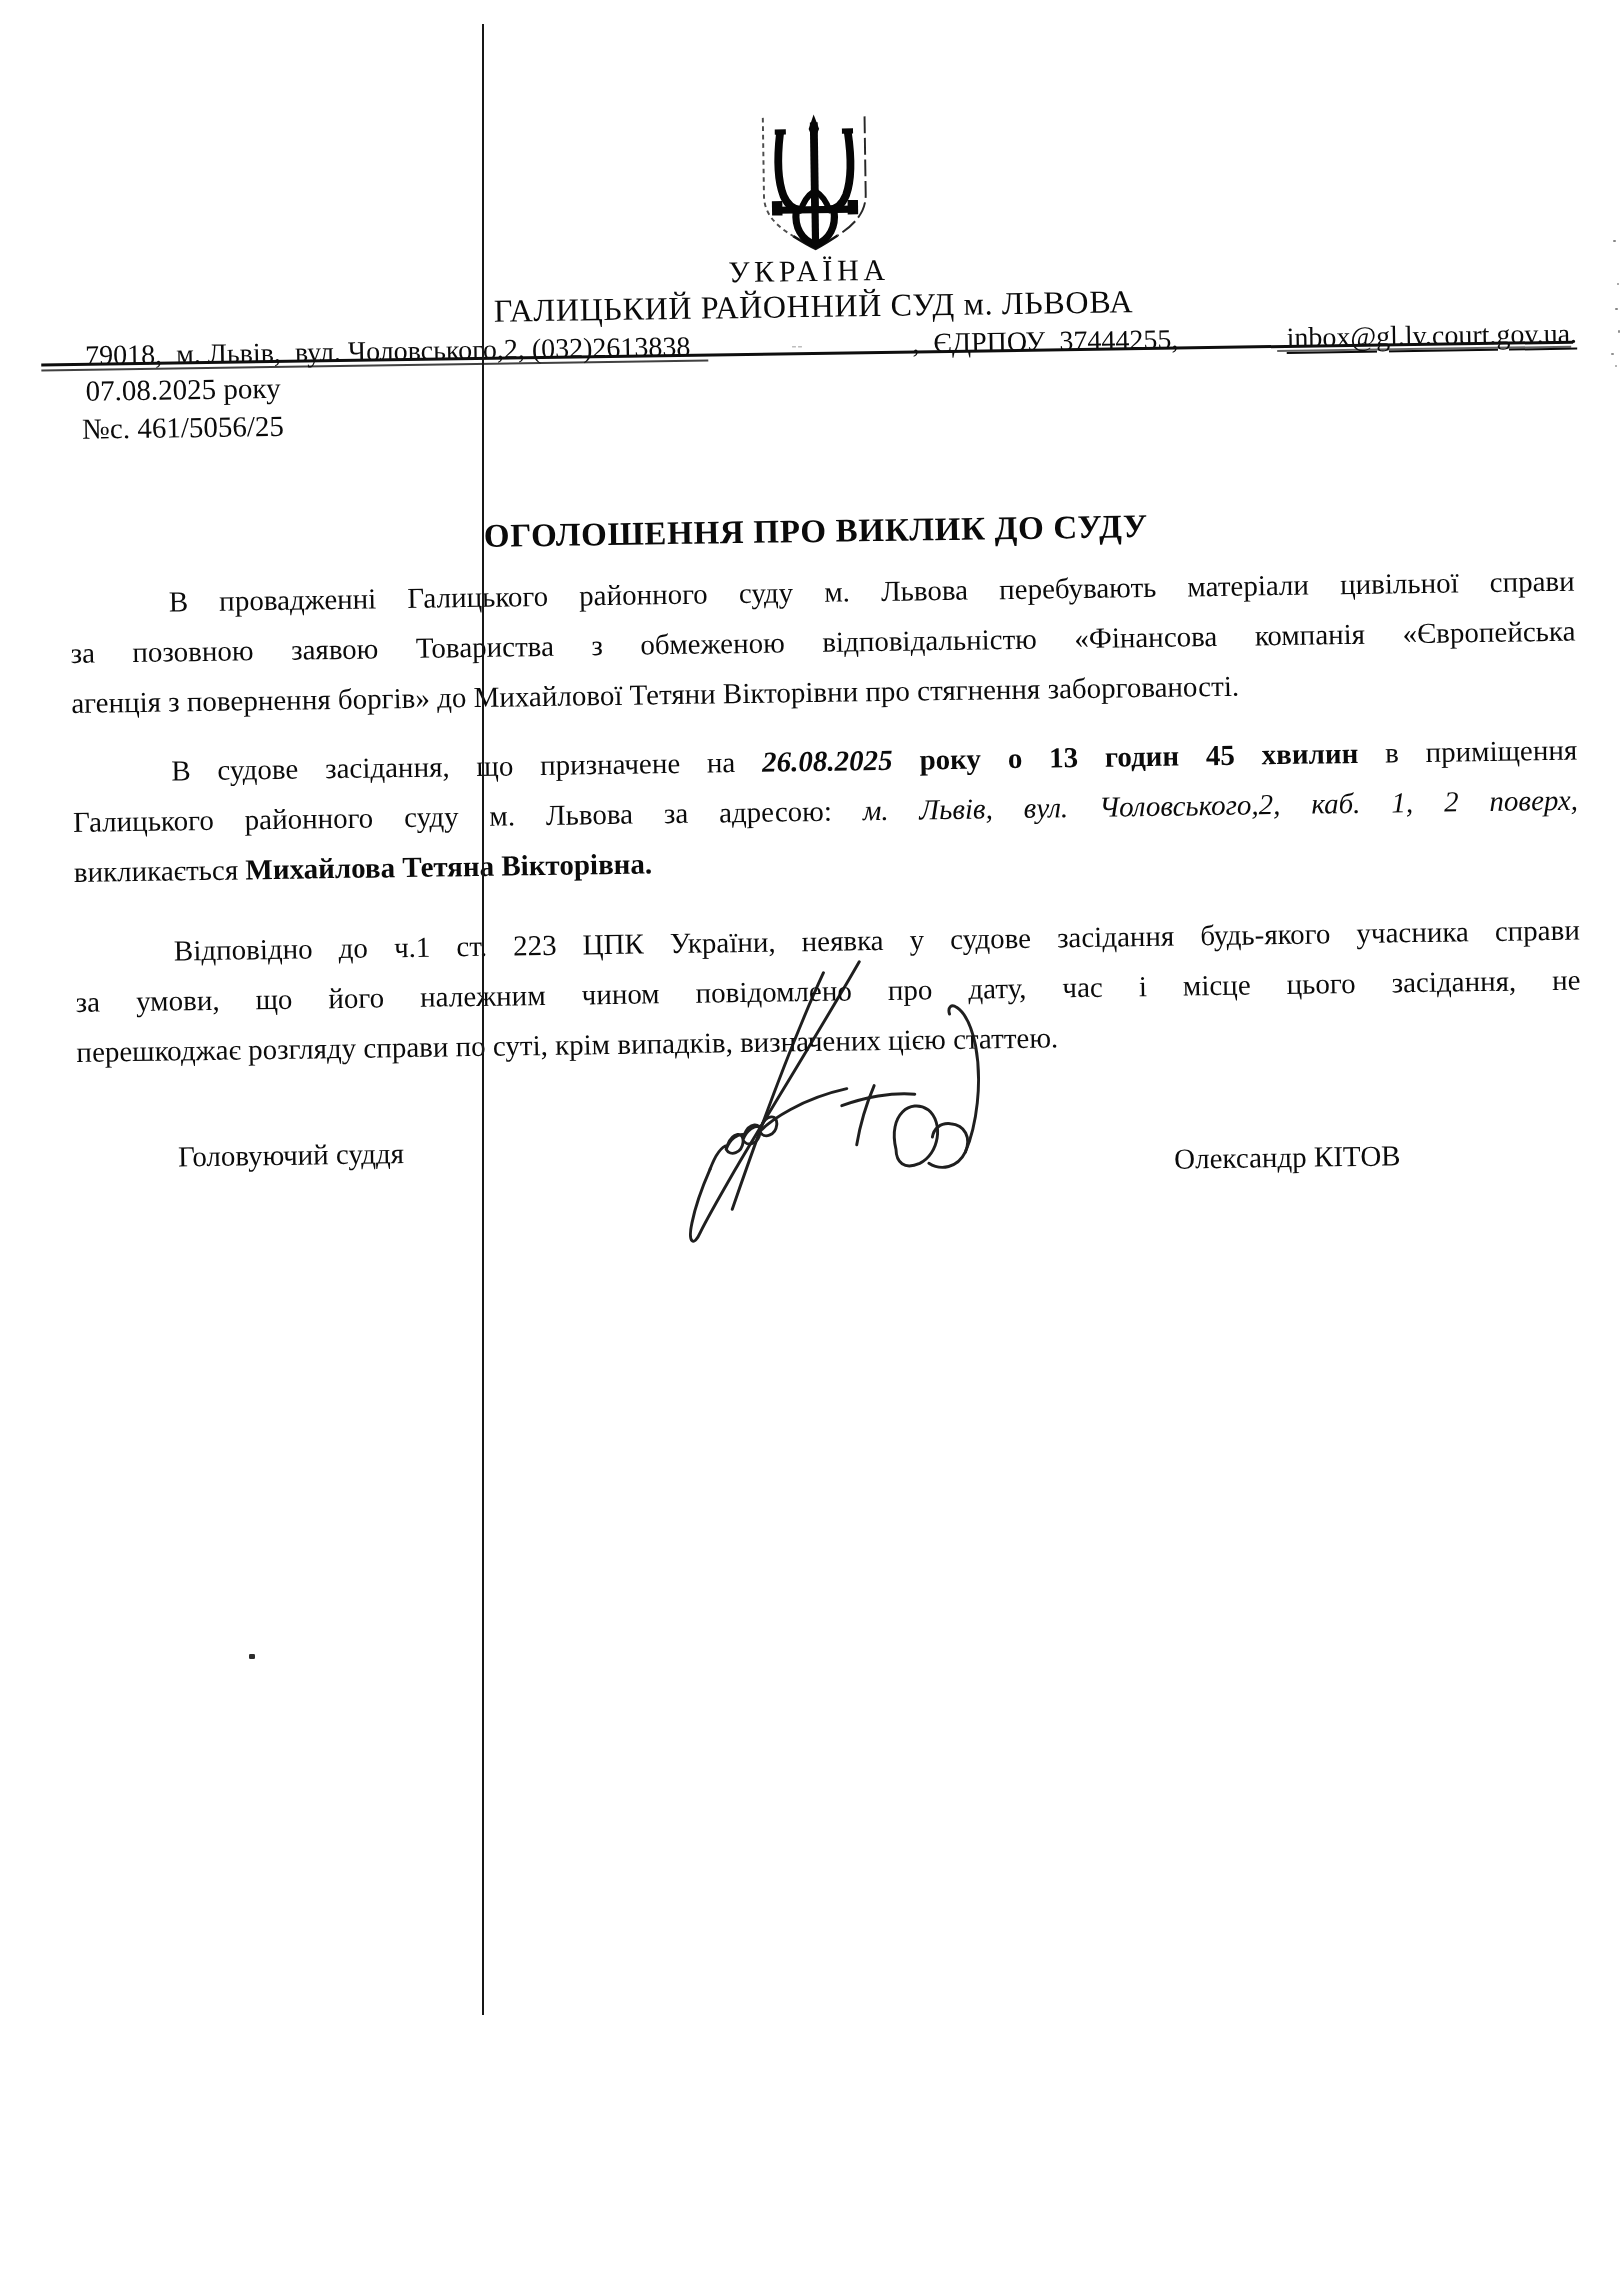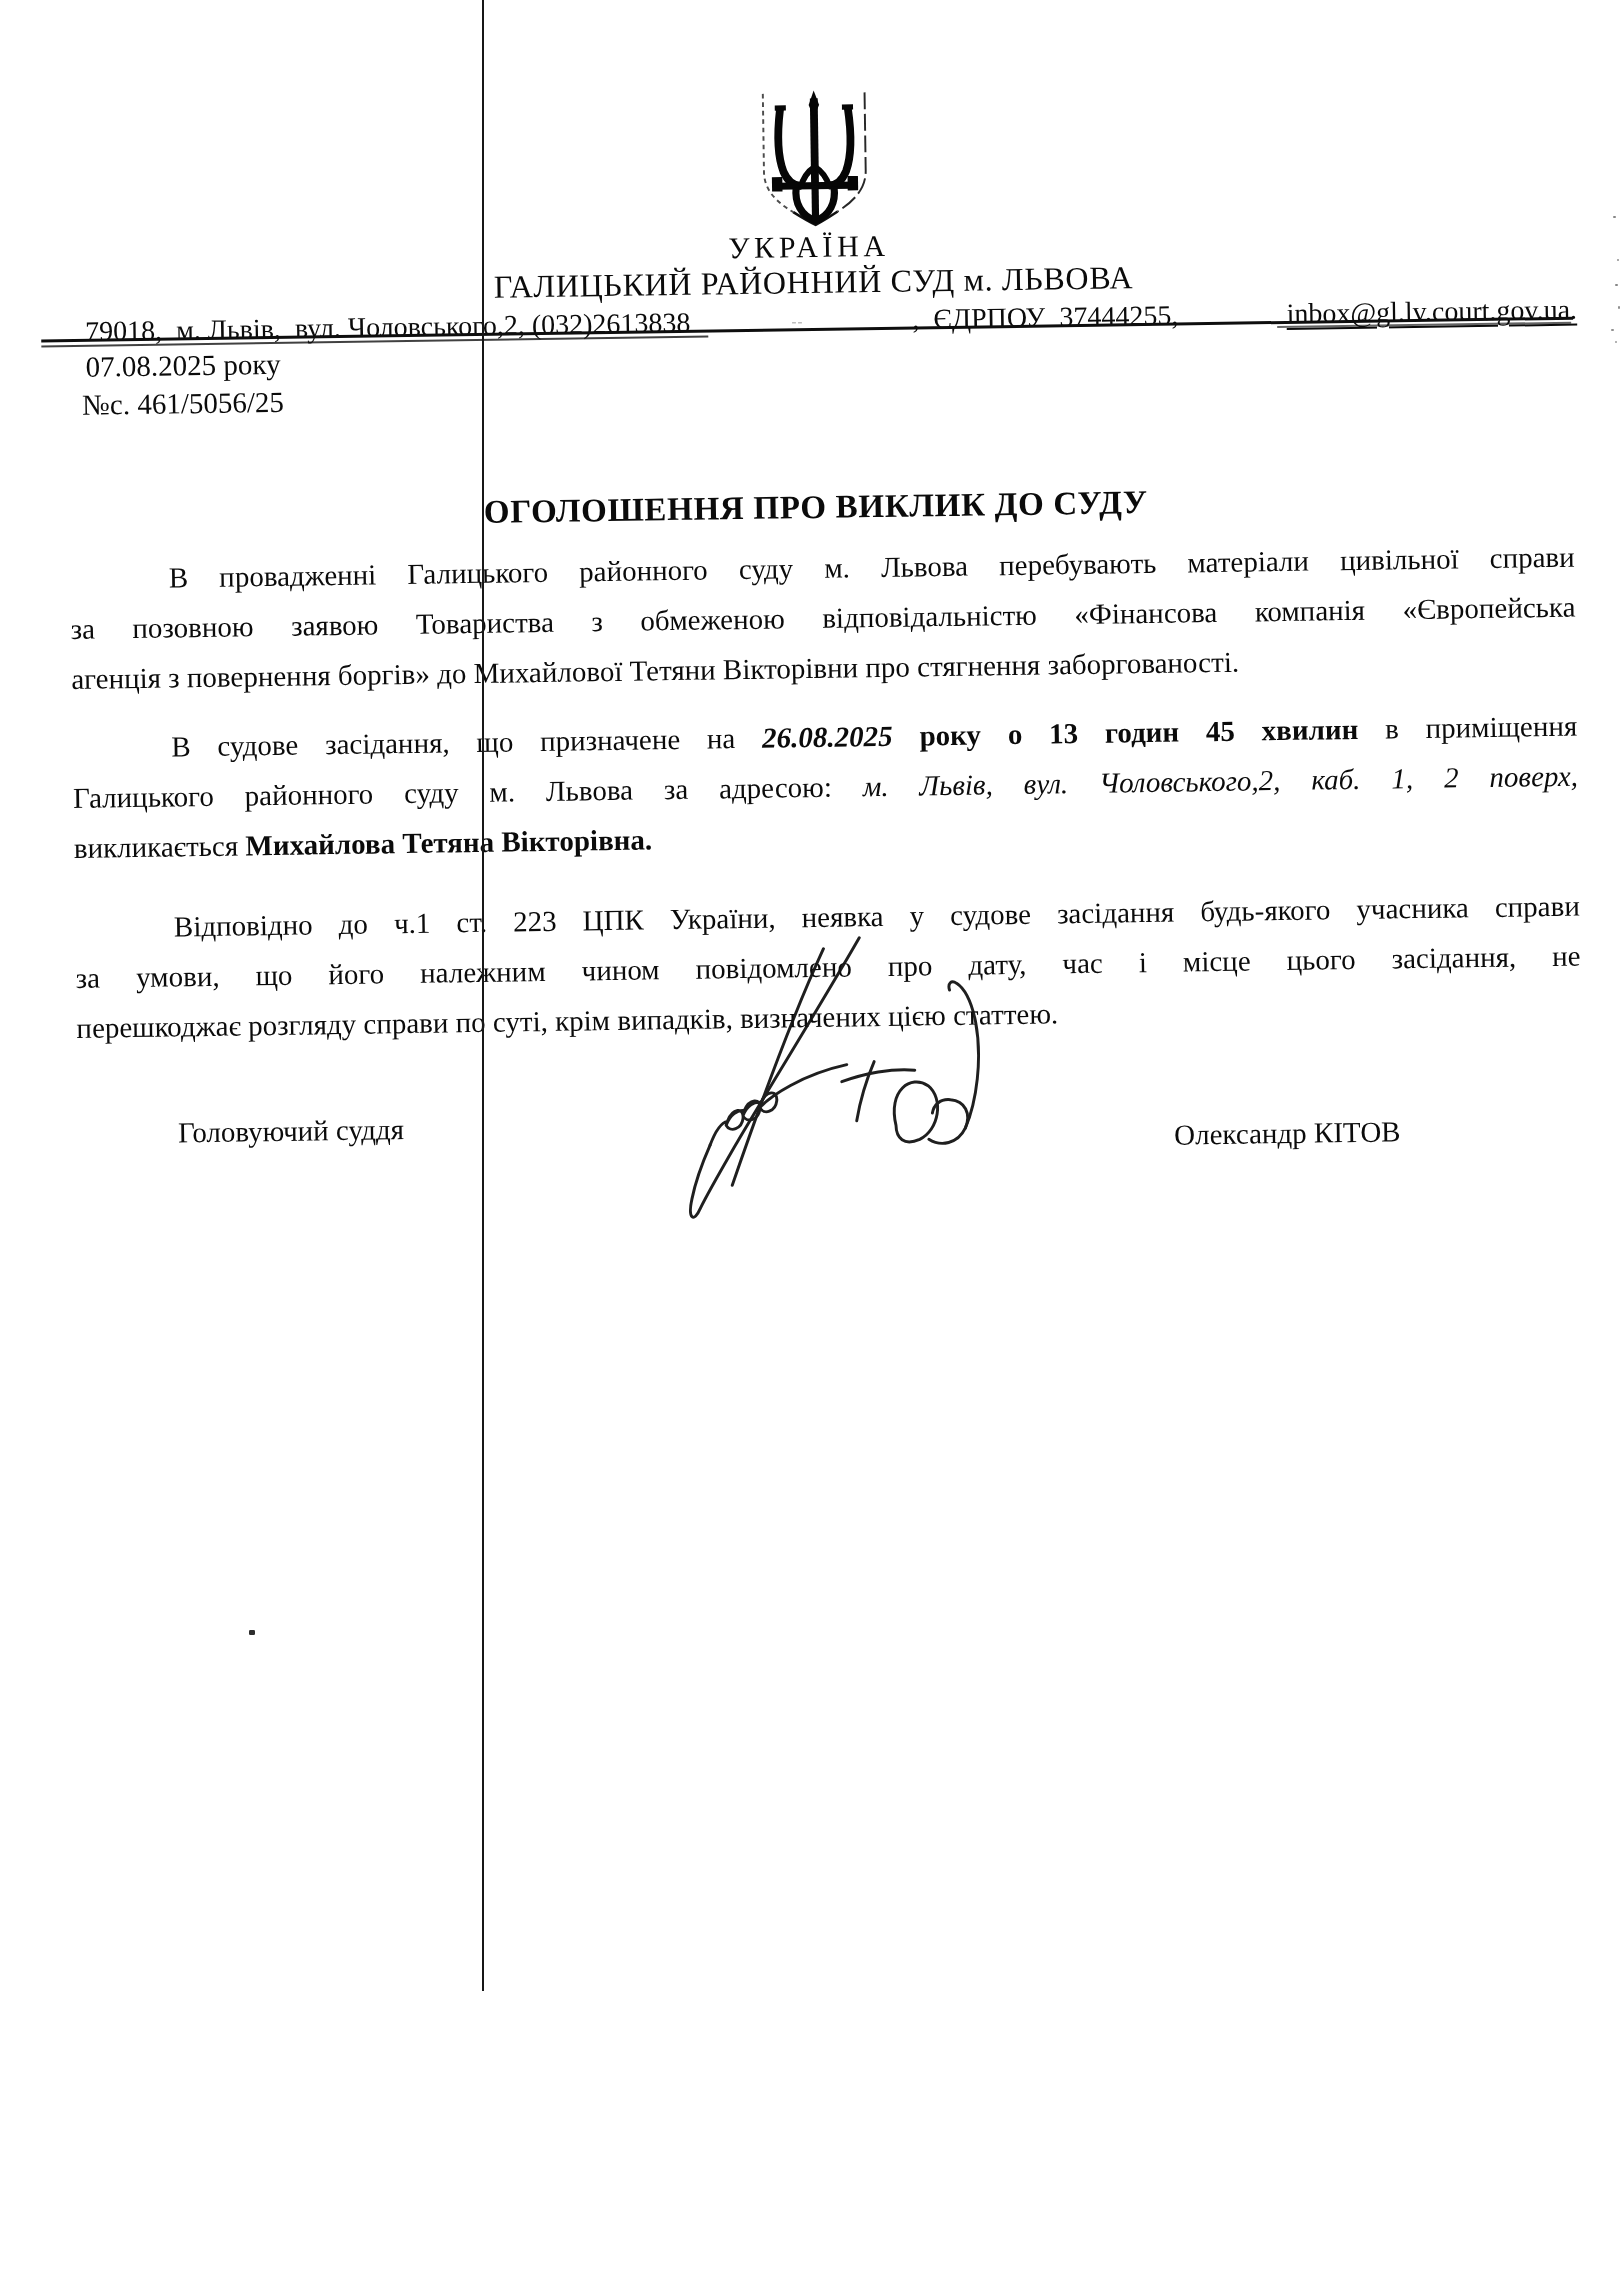--- a/index.html
+++ b/index.html
@@ -3,20 +3,21 @@
 <meta charset="utf-8">
 <style>
   html,body{margin:0;padding:0;background:#ffffff;}
   .page{
     position:relative;
     width:1622px;height:1991px;
     background:#ffffff;
     overflow:hidden;
     font-family:"Liberation Serif", serif;
     color:#0b0b0b;
+    margin-top:24px;
   }
   .skew{
     position:absolute;left:0;top:0;width:1622px;height:2295px;
     transform:rotate(-0.85deg);
     transform-origin:811px 654px;
   }
   
   .emblem{position:absolute;left:763px;top:88px;width:118px;height:150px;}
   .country{
     position:absolute;left:815px;top:230px;transform:translateX(-50%);

